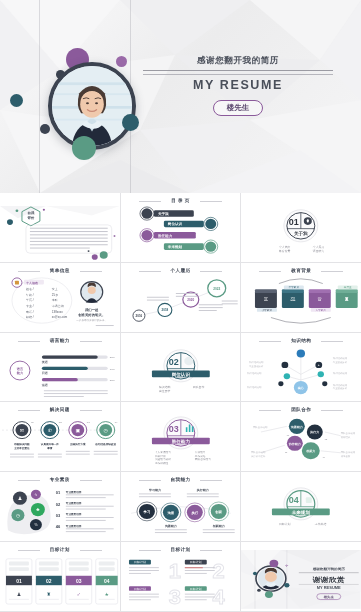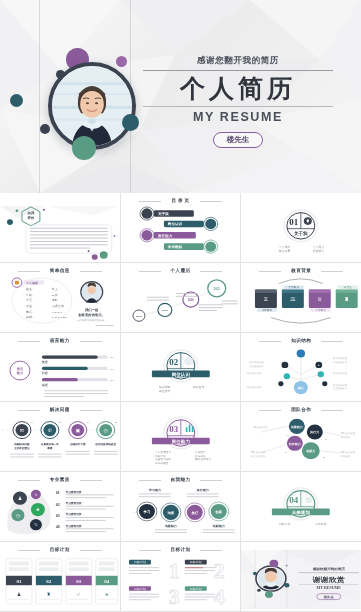--- a/index.html
+++ b/index.html
@@ -62,21 +62,21 @@
     font-size: 12.5px; font-weight: bold; color: #4a4f5a;
     letter-spacing: 1.6px; margin: 2px 0 3px;
   }
   .hero-badge {
     display: inline-block; margin-top: 5px;
     padding: 2px 13px; border: 1px solid #8b5a9b; border-radius: 9px;
     font-size: 7.5px; font-weight: bold; color: #5d4a70; background: rgba(255,255,255,.5);
   }
 
   
-  .grid { position: relative; width: 295px; height: 419px; background: #e9e9eb; font-family: Liberation Serif, serif; }
+  .grid { position: relative; width: 295px; height: 419px; background: #e9e9eb; }
   .row { display: flex; width: 361px; height: 69.8px; }
   .thumb {
     position: relative; flex: 1 1 0; margin: 0;
     background: #ffffff;
     border-right: 1px solid #e3e3e6;
     border-bottom: 1px solid #e3e3e6;
     overflow: hidden;
   }
   .thumb:last-child { border-right: none; }
   .t-head {
@@ -147,21 +147,20 @@
       </div>
 
       <div class="dot t2"></div>
       <div class="dot n1"></div>
       <div class="dot g1"></div>
     </div>
 
     <div class="hero-text">
       <div class="hero-sub">感谢您翻开我的简历</div>
       <div class="hero-rule"></div>
-      <div class="hero-title">个人简历</div>
       <div class="hero-rule thin"></div>
       <div class="hero-en">MY RESUME</div>
       <div class="hero-badge">楼先生</div>
     </div>
   </div>
 
   <div class="grid">
 
     <div class="row">
 

